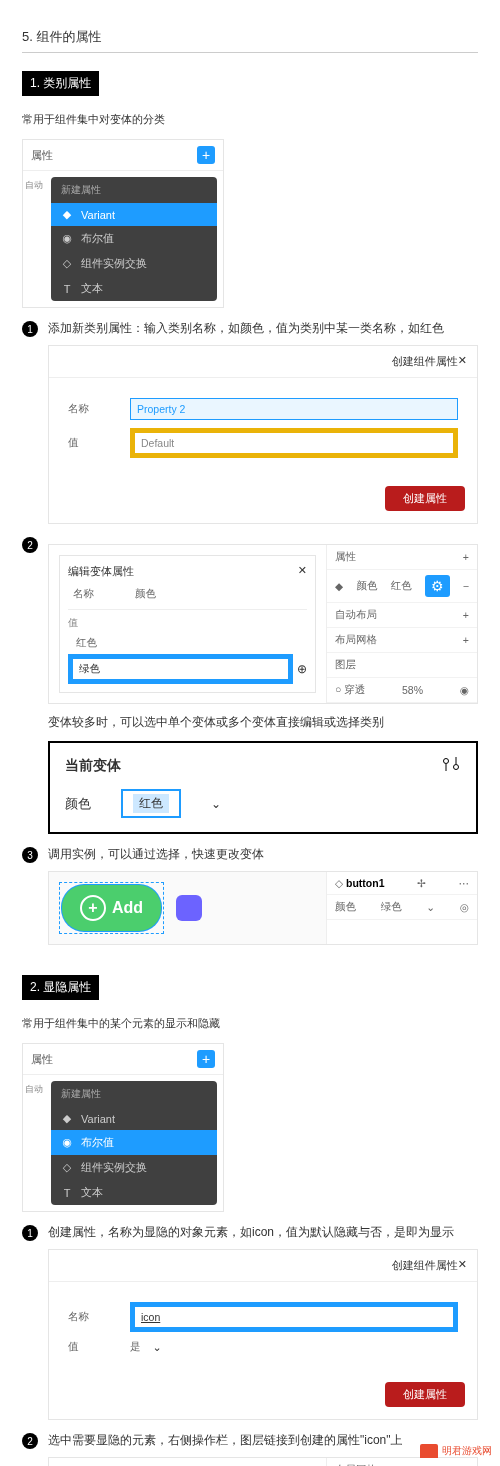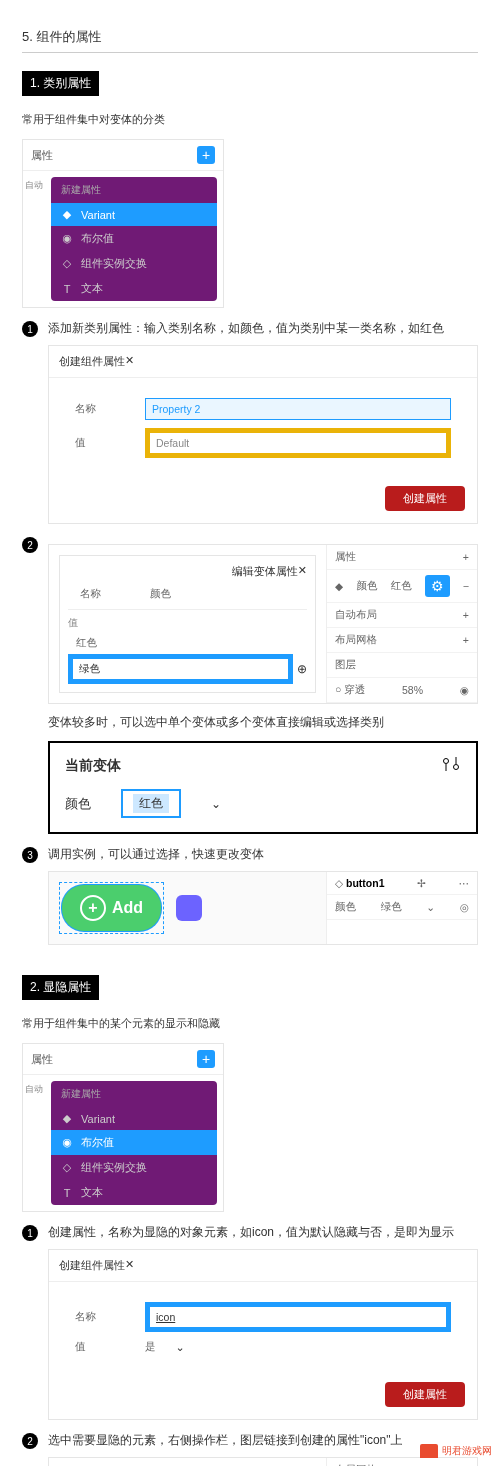--- a/index.html
+++ b/index.html
@@ -3,32 +3,32 @@
 <meta charset="utf-8">
 <style>
 body{margin:0;font-family:Arial,'Helvetica Neue',sans-serif;font-size:12px;color:#333;background:#fff;width:500px}
 .doc{padding:20px 22px}
 .h5{padding-bottom:6px;border-bottom:1px solid #ccc;margin:8px 0 18px;font-size:13px}
 .tag-black{display:inline-block;background:#000;color:#fff;font-size:12px;padding:4px 8px;margin-bottom:10px}
 p.sub{font-size:11px;margin:6px 0 12px}
 .panel{background:#fff;border:1px solid #e5e5e5;margin-bottom:12px}
 .panel-hd{display:flex;align-items:center;justify-content:space-between;padding:6px 8px;font-size:11px;color:#555;border-bottom:1px solid #eee}
 .plus-box{width:18px;height:18px;background:#1e9cff;color:#fff;display:flex;align-items:center;justify-content:center;font-size:14px;border-radius:3px}
-.menu-dark{background:#701a75;color:#ccc;font-size:11px;border-radius:4px;overflow:hidden;margin:6px}
+.menu-dark{background:#404040;color:#ccc;font-size:11px;border-radius:4px;overflow:hidden;margin:6px}
 .menu-dark .ttl{padding:6px 10px;font-size:10px;color:#aaa}
 .menu-dark .row{display:flex;align-items:center;padding:5px 10px;gap:8px}
 .menu-dark .row.sel{background:#1e9cff;color:#fff}
 .ic{width:12px;display:inline-flex;justify-content:center}
 .num{width:16px;height:16px;border-radius:50%;background:#000;color:#fff;font-size:10px;display:inline-flex;align-items:center;justify-content:center;flex-shrink:0;margin-top:1px}
 .step{display:flex;align-items:flex-start;gap:10px;margin:12px 0}
 .step .ct{flex:1;font-size:12px}
 .dialog{border:1px solid #e5e5e5;background:#fff;margin-top:8px}
-.dlg-hd{display:flex;justify-content:flex-start;padding:8px 10px;font-size:11px;border-bottom:1px solid #eee}
+.dlg-hd{display:flex;justify-content:flex-end;padding:8px 10px;font-size:11px;border-bottom:1px solid #eee}
 .dlg-bd{padding:12px 14px;font-size:11px}
-.fr{display:flex;align-items:center;margin:8px 12px;gap:20px}
+.fr{display:flex;align-items:center;margin:8px 5px;gap:12px}
 .fr .lb{width:50px;color:#666;font-size:10.5px}
 .inp{flex:1;border:5px solid #eab308;padding:4px 6px;font-size:10.5px;color:#888}
 .inp.sel{border:1px solid #1e9cff;color:#1e9cff;background:#eaf6ff}
 .btn-blue{background:#b91c1c;color:#fff;border:none;padding:5px 18px;font-size:11px;border-radius:4px;float:right;margin:8px 12px 12px 0}
 .current-box{border:2px solid #000;padding:14px 15px;margin-top:10px}
 .sel-box{border:2px solid #1e9cff;padding:3px 10px;font-size:12px;color:#333;display:inline-flex;align-items:center;gap:8px}
 .sel-box .st{background:#cde8ff;padding:1px 6px}
 .add-pill{display:inline-flex;align-items:center;gap:6px;background:#4bce6d;color:#fff;border-radius:22px;padding:10px 18px;font-size:16px;font-weight:600}
 .add-pill.selected{box-shadow:0 0 0 1px #1e9cff}
 .circ{width:22px;height:22px;border:2px solid #fff;border-radius:50%;display:inline-flex;align-items:center;justify-content:center}
@@ -113,21 +113,21 @@
   </div>
 </div>
 
 
 <div class="step">
   <span class="num">2</span>
   <div class="ct">
     <div class="complex" style="margin-top:8px">
       <div class="left">
         <div style="border:1px solid #e5e5e5;padding:8px">
-          <div style="display:flex;justify-content:flex-end;font-size:11px;margin-bottom:6px">
+          <div style="display:flex;justify-content:space-between;font-size:11px;margin-bottom:6px">
                 <span>编辑变体属性</span>
                 <span>✕</span>
               </div>
           <div class="fr">
                 <span class="lb">名称</span>
                 <span style="font-size:10.5px;color:#666">颜色</span>
               </div>
           <div class="hr"></div>
           <div style="font-size:10px;color:#888;margin:6px 0">值</div>
           <div style="font-size:10.5px;color:#666;margin:4px 0 4px 8px">红色</div>

